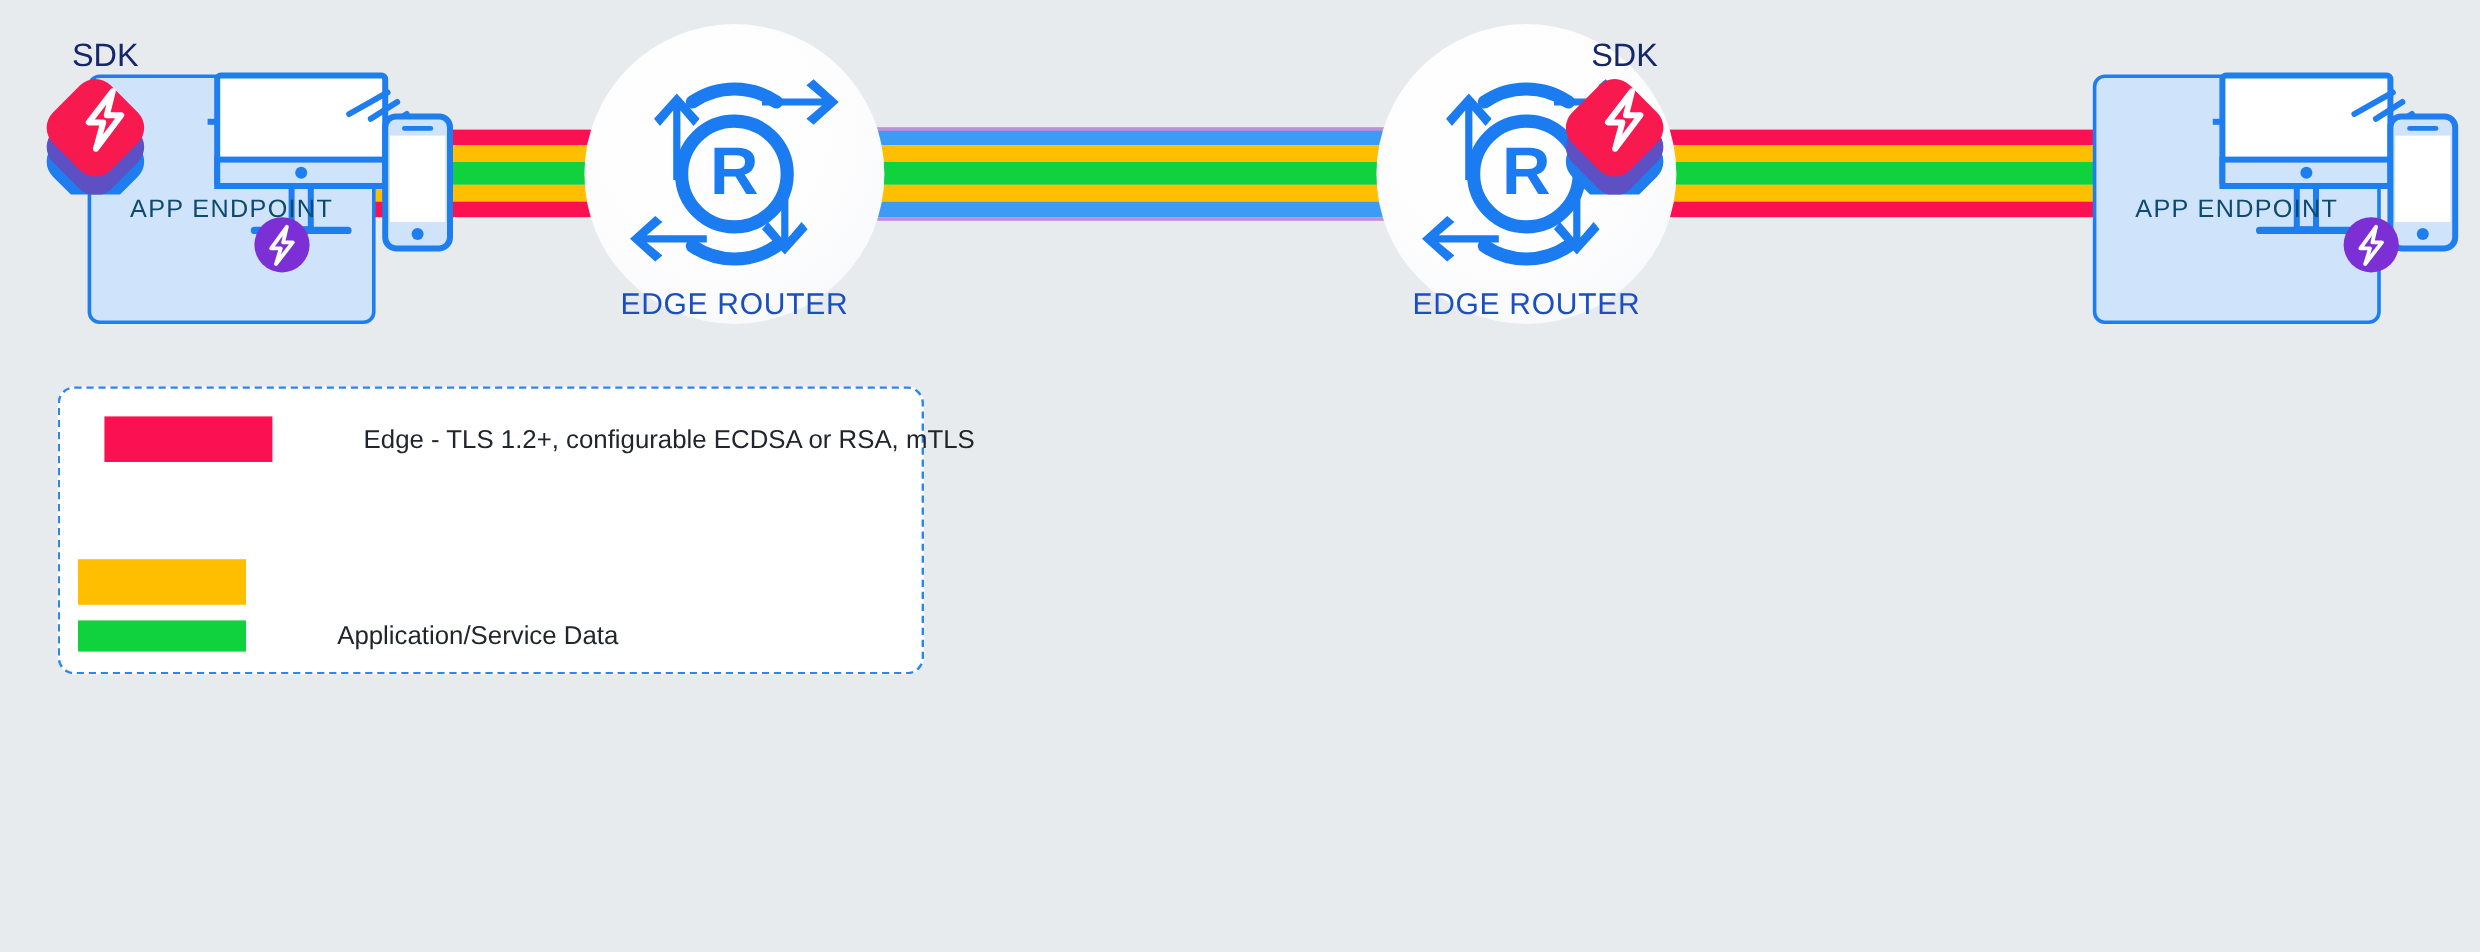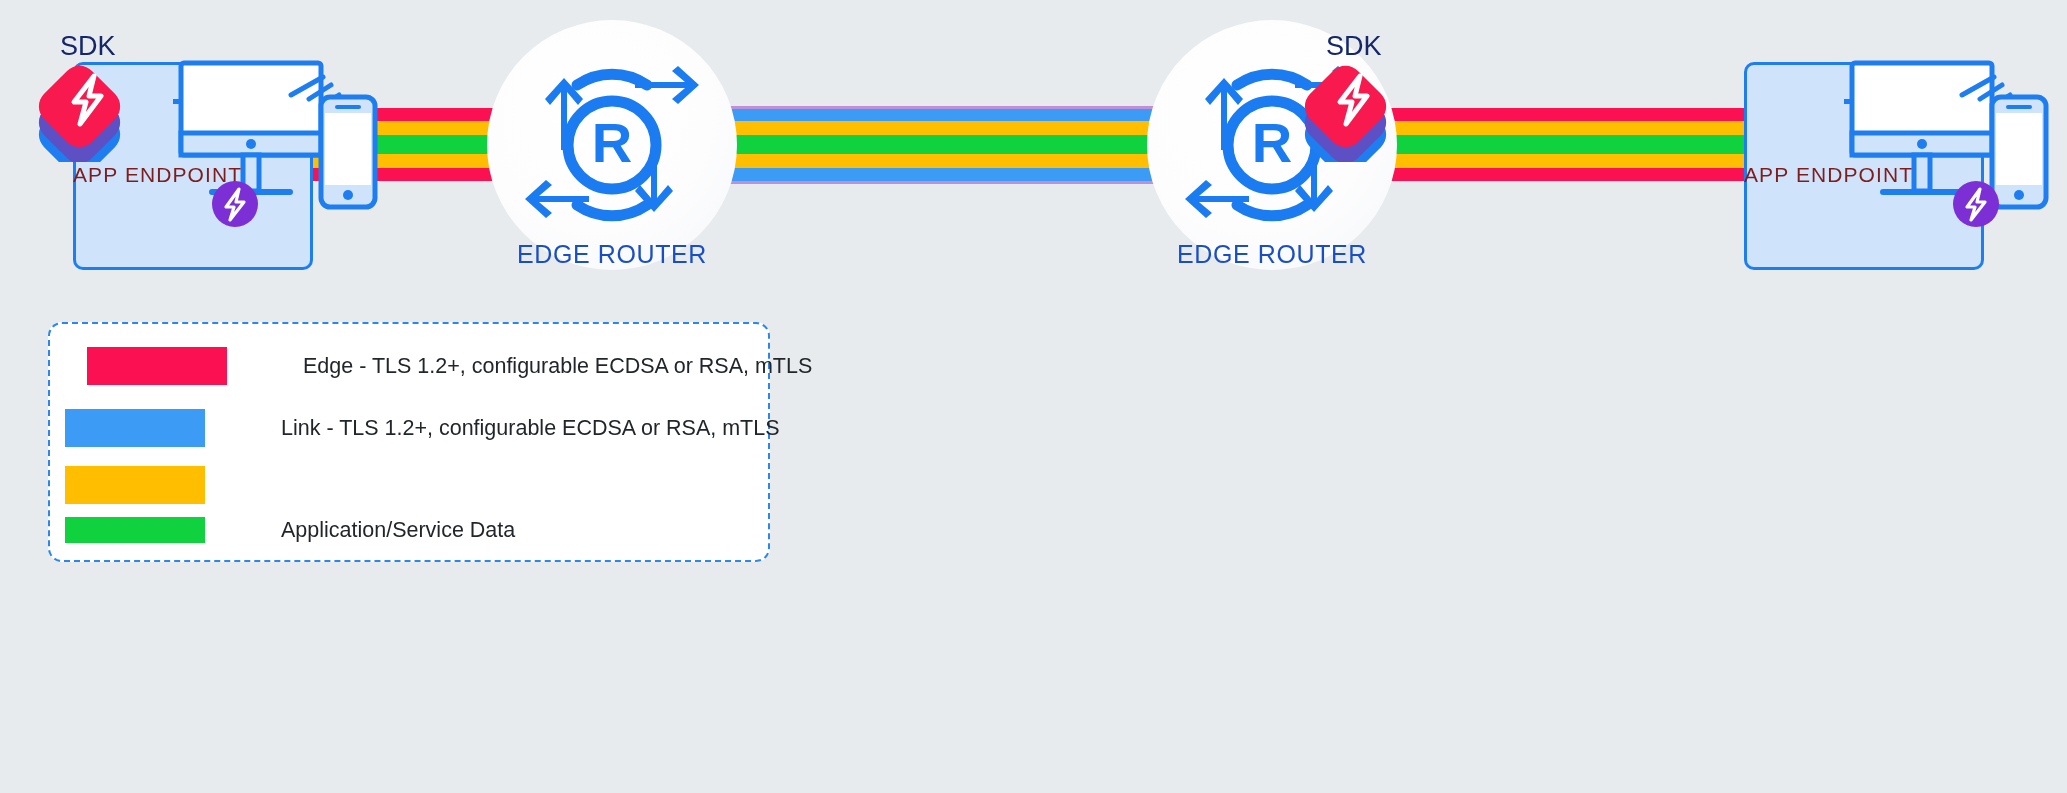--- a/index.html
+++ b/index.html
@@ -33,24 +33,25 @@
 
   
   .endpoint-panel {
     position: absolute;
     background: #cfe3fb;
     border: 3px solid #1e7ef0;
     border-radius: 10px;
   }
   .endpoint-label {
     position: absolute;
-    color: #7f1d1d;
+    color: #0c4a6e;
     font-size: 21px;
     letter-spacing: 1.1px;
     white-space: nowrap;
+    text-align: center;
   }
   .sdk-label {
     position: absolute;
     color: #14276b;
     font-size: 27px;
     white-space: nowrap;
   }
   .sdk-badge { position: absolute; width: 100px; height: 104px; }
   .bolt-badge { position: absolute; width: 48px; height: 48px; }
   .device-art { position: absolute; }
@@ -215,24 +216,20 @@
     <path d="M28 9 L15 27 L23 27 L19 40 L33 22 L25 22 Z" fill="none" stroke="#ffffff" stroke-width="3.2" stroke-linejoin="round"></path>
   </svg>
 
   <div class="legend-box"></div>
 
   <div class="legend-row" style="left:65px; top:347px;padding-left:22px;">
     <div class="legend-swatch" style="background:#fb1151;"></div>
     <div class="legend-text">Edge - TLS 1.2+, configurable ECDSA or RSA, mTLS</div>
   </div>
 
-  <div class="legend-row" style="left:65px; top:409px;">
-    <div class="legend-swatch" style="background:#3b9bf5;"></div>
-    <div class="legend-text">Link - TLS 1.2+, configurable ECDSA or RSA, mTLS</div>
-  </div>
 
   <div class="legend-row" style="left:65px; top:466px;">
     <div class="legend-swatch" style="background:#ffbe00;"></div>
   </div>
 
   <div class="legend-row" style="left:65px; top:517px;">
     <div class="legend-swatch" style="background:#10d13e; height:26px;"></div>
     <div class="legend-text">Application/Service Data</div>
   </div>
 

